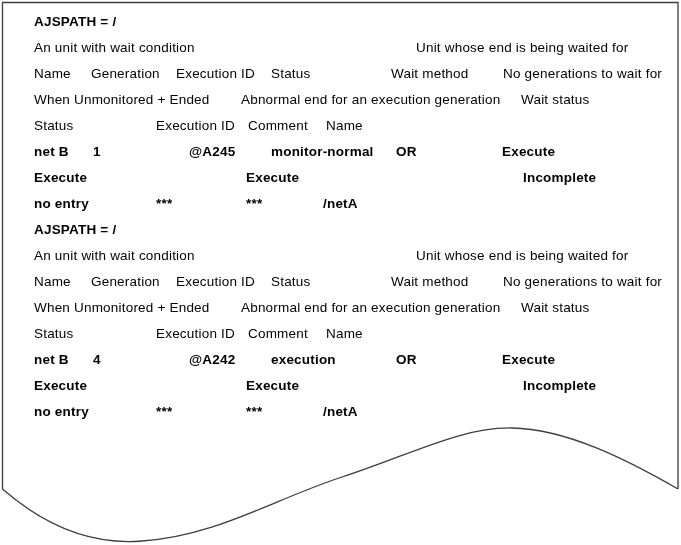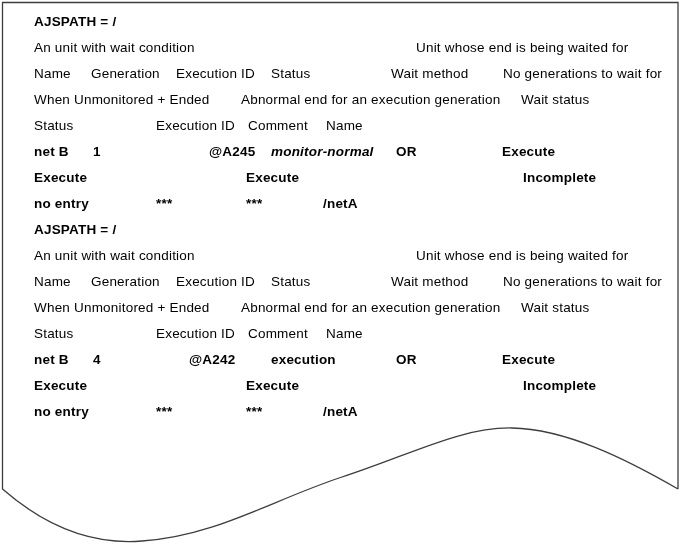--- a/index.html
+++ b/index.html
@@ -76,22 +76,22 @@
       </div>
       <div class="output-line" style="top: 117px;">
         <span class="seg" style="left: 18px;">Status</span>
         <span class="seg" style="left: 140px;">Execution ID</span>
         <span class="seg" style="left: 232px;">Comment</span>
         <span class="seg" style="left: 310px;">Name</span>
       </div>
       <div class="output-line bold" style="top: 143px;">
         <span class="seg" style="left: 18px;">net B</span>
         <span class="seg" style="left: 77px;">1</span>
-        <span class="seg" style="left: 173px; margin-left: 20px;">@A245</span>
-        <span class="seg" style="left: 255px; font-style: italic;">monitor-normal</span>
+        <span class="seg" style="left: 173px;">@A245</span>
+        <span class="seg" style="left: 255px;">monitor-normal</span>
         <span class="seg" style="left: 380px;">OR</span>
         <span class="seg" style="left: 486px;">Execute</span>
       </div>
       <div class="output-line bold" style="top: 169px;">
         <span class="seg" style="left: 18px;">Execute</span>
         <span class="seg" style="left: 230px;">Execute</span>
         <span class="seg" style="left: 507px;">Incomplete</span>
       </div>
       <div class="output-line bold" style="top: 195px;">
         <span class="seg" style="left: 18px;">no entry</span>

